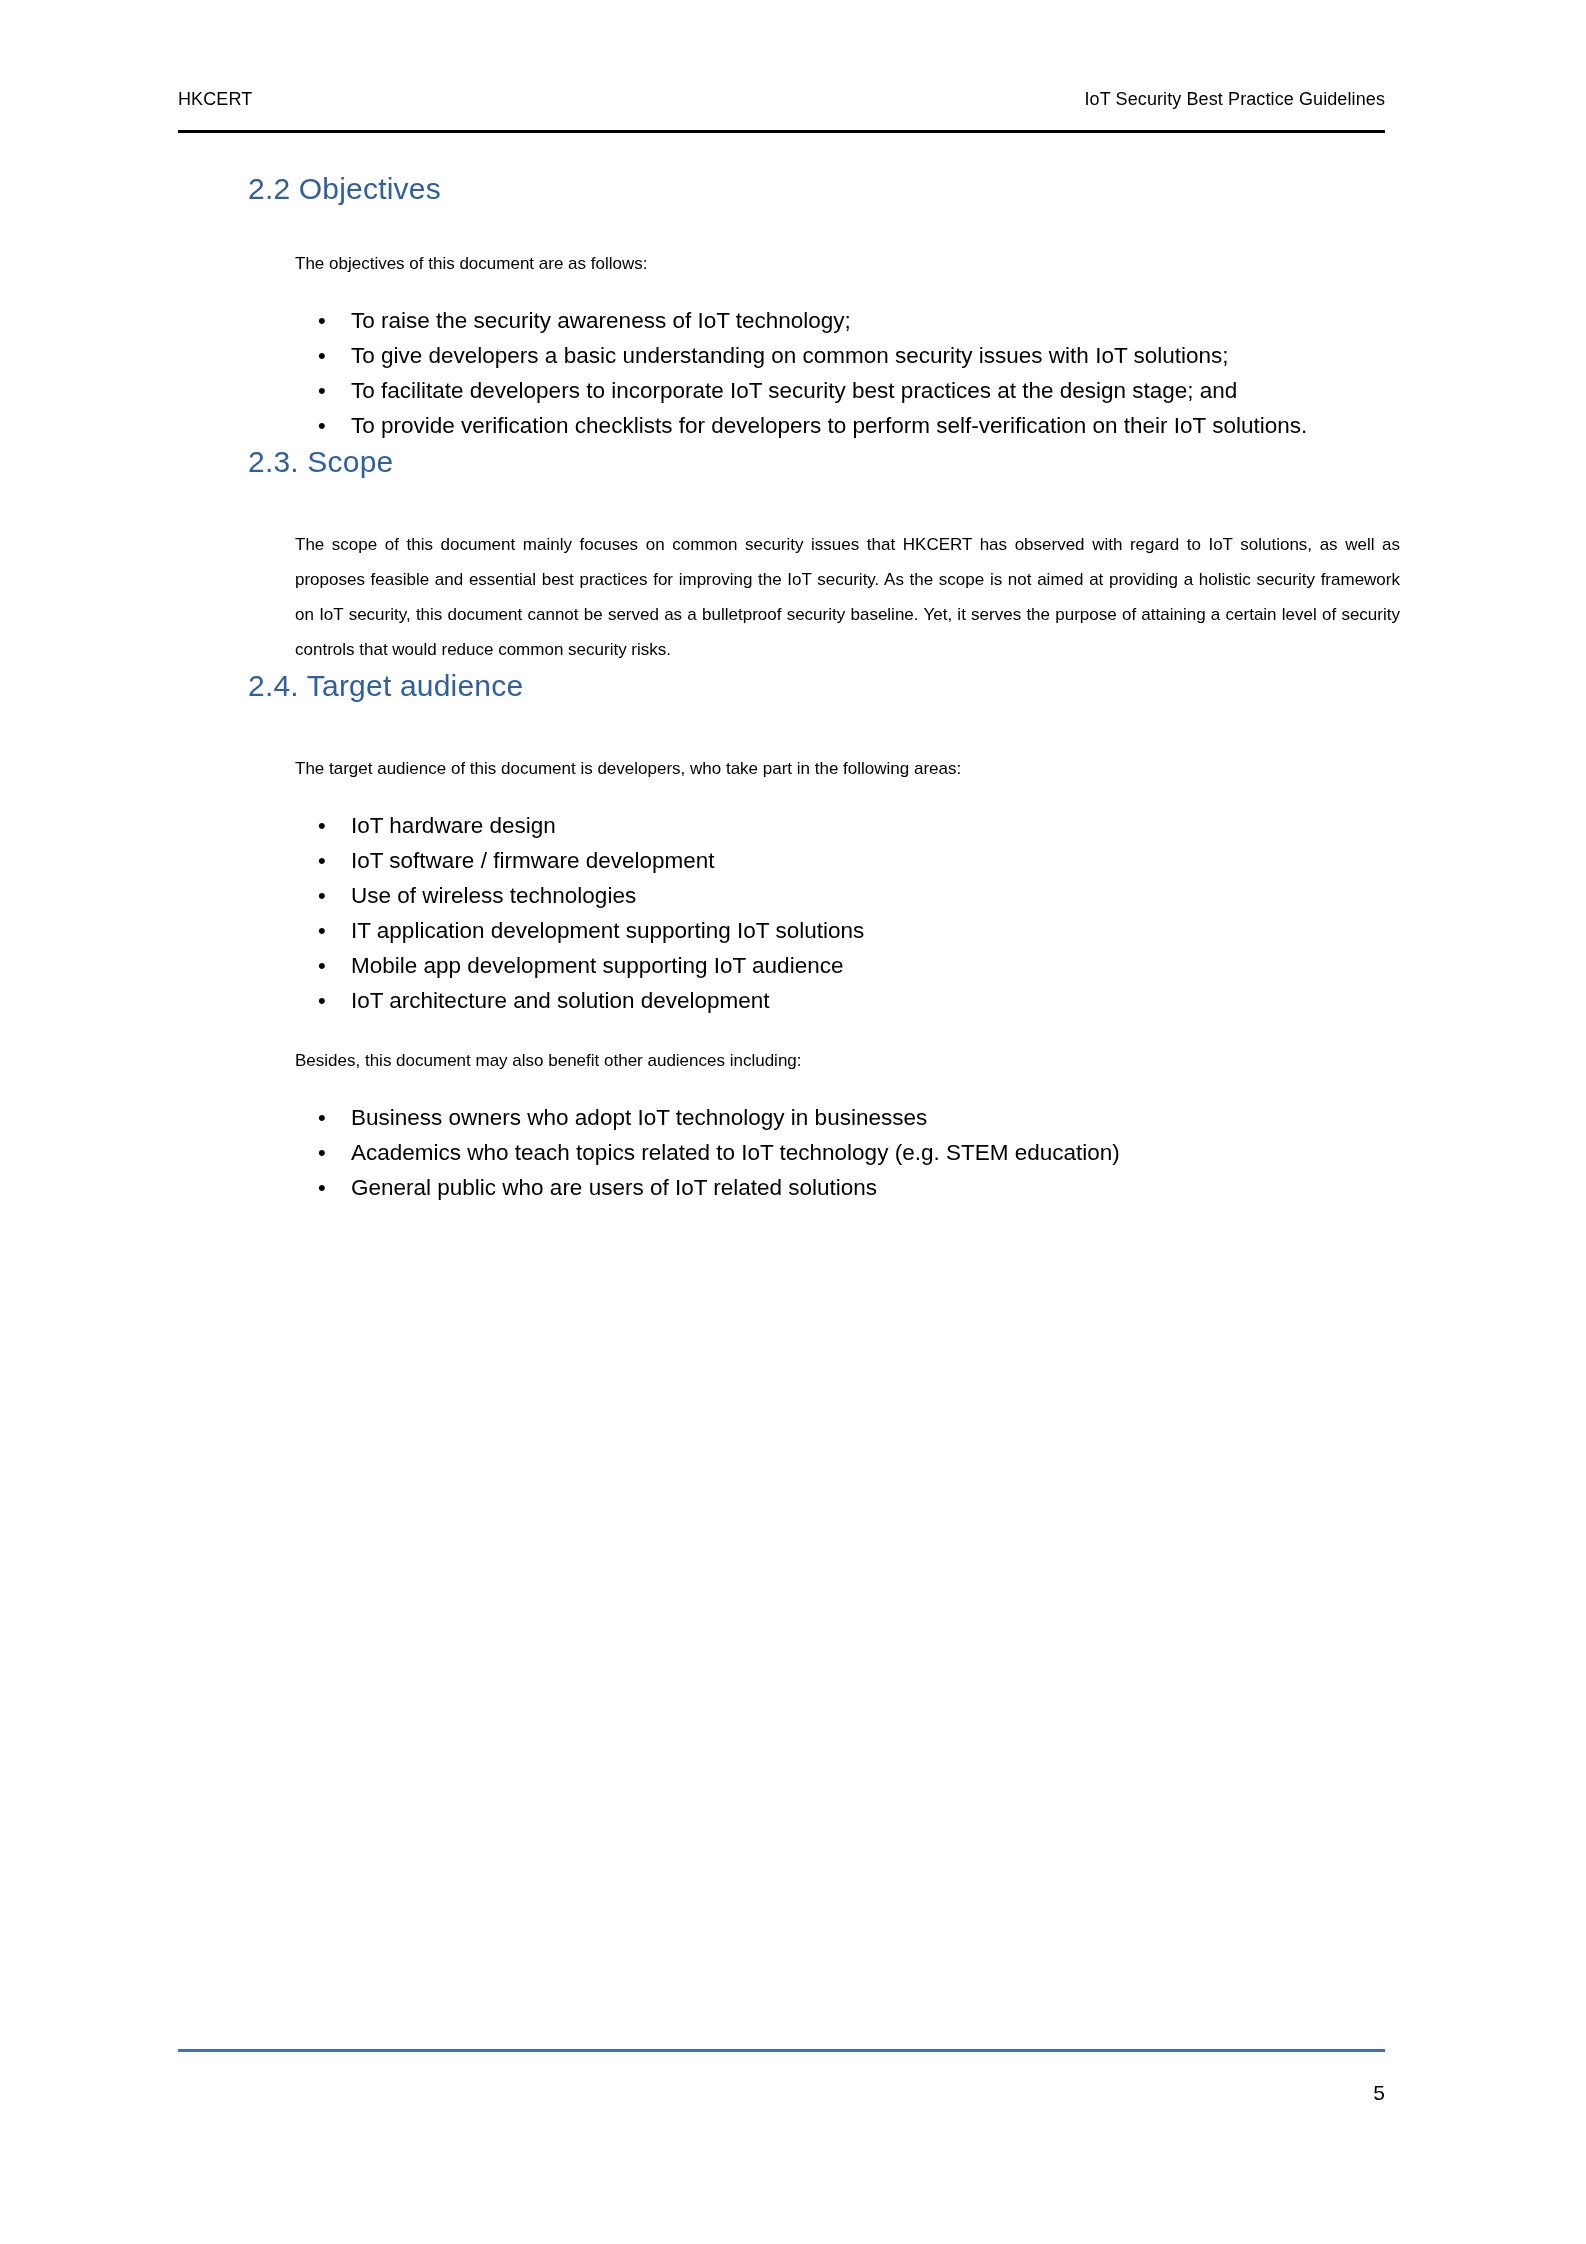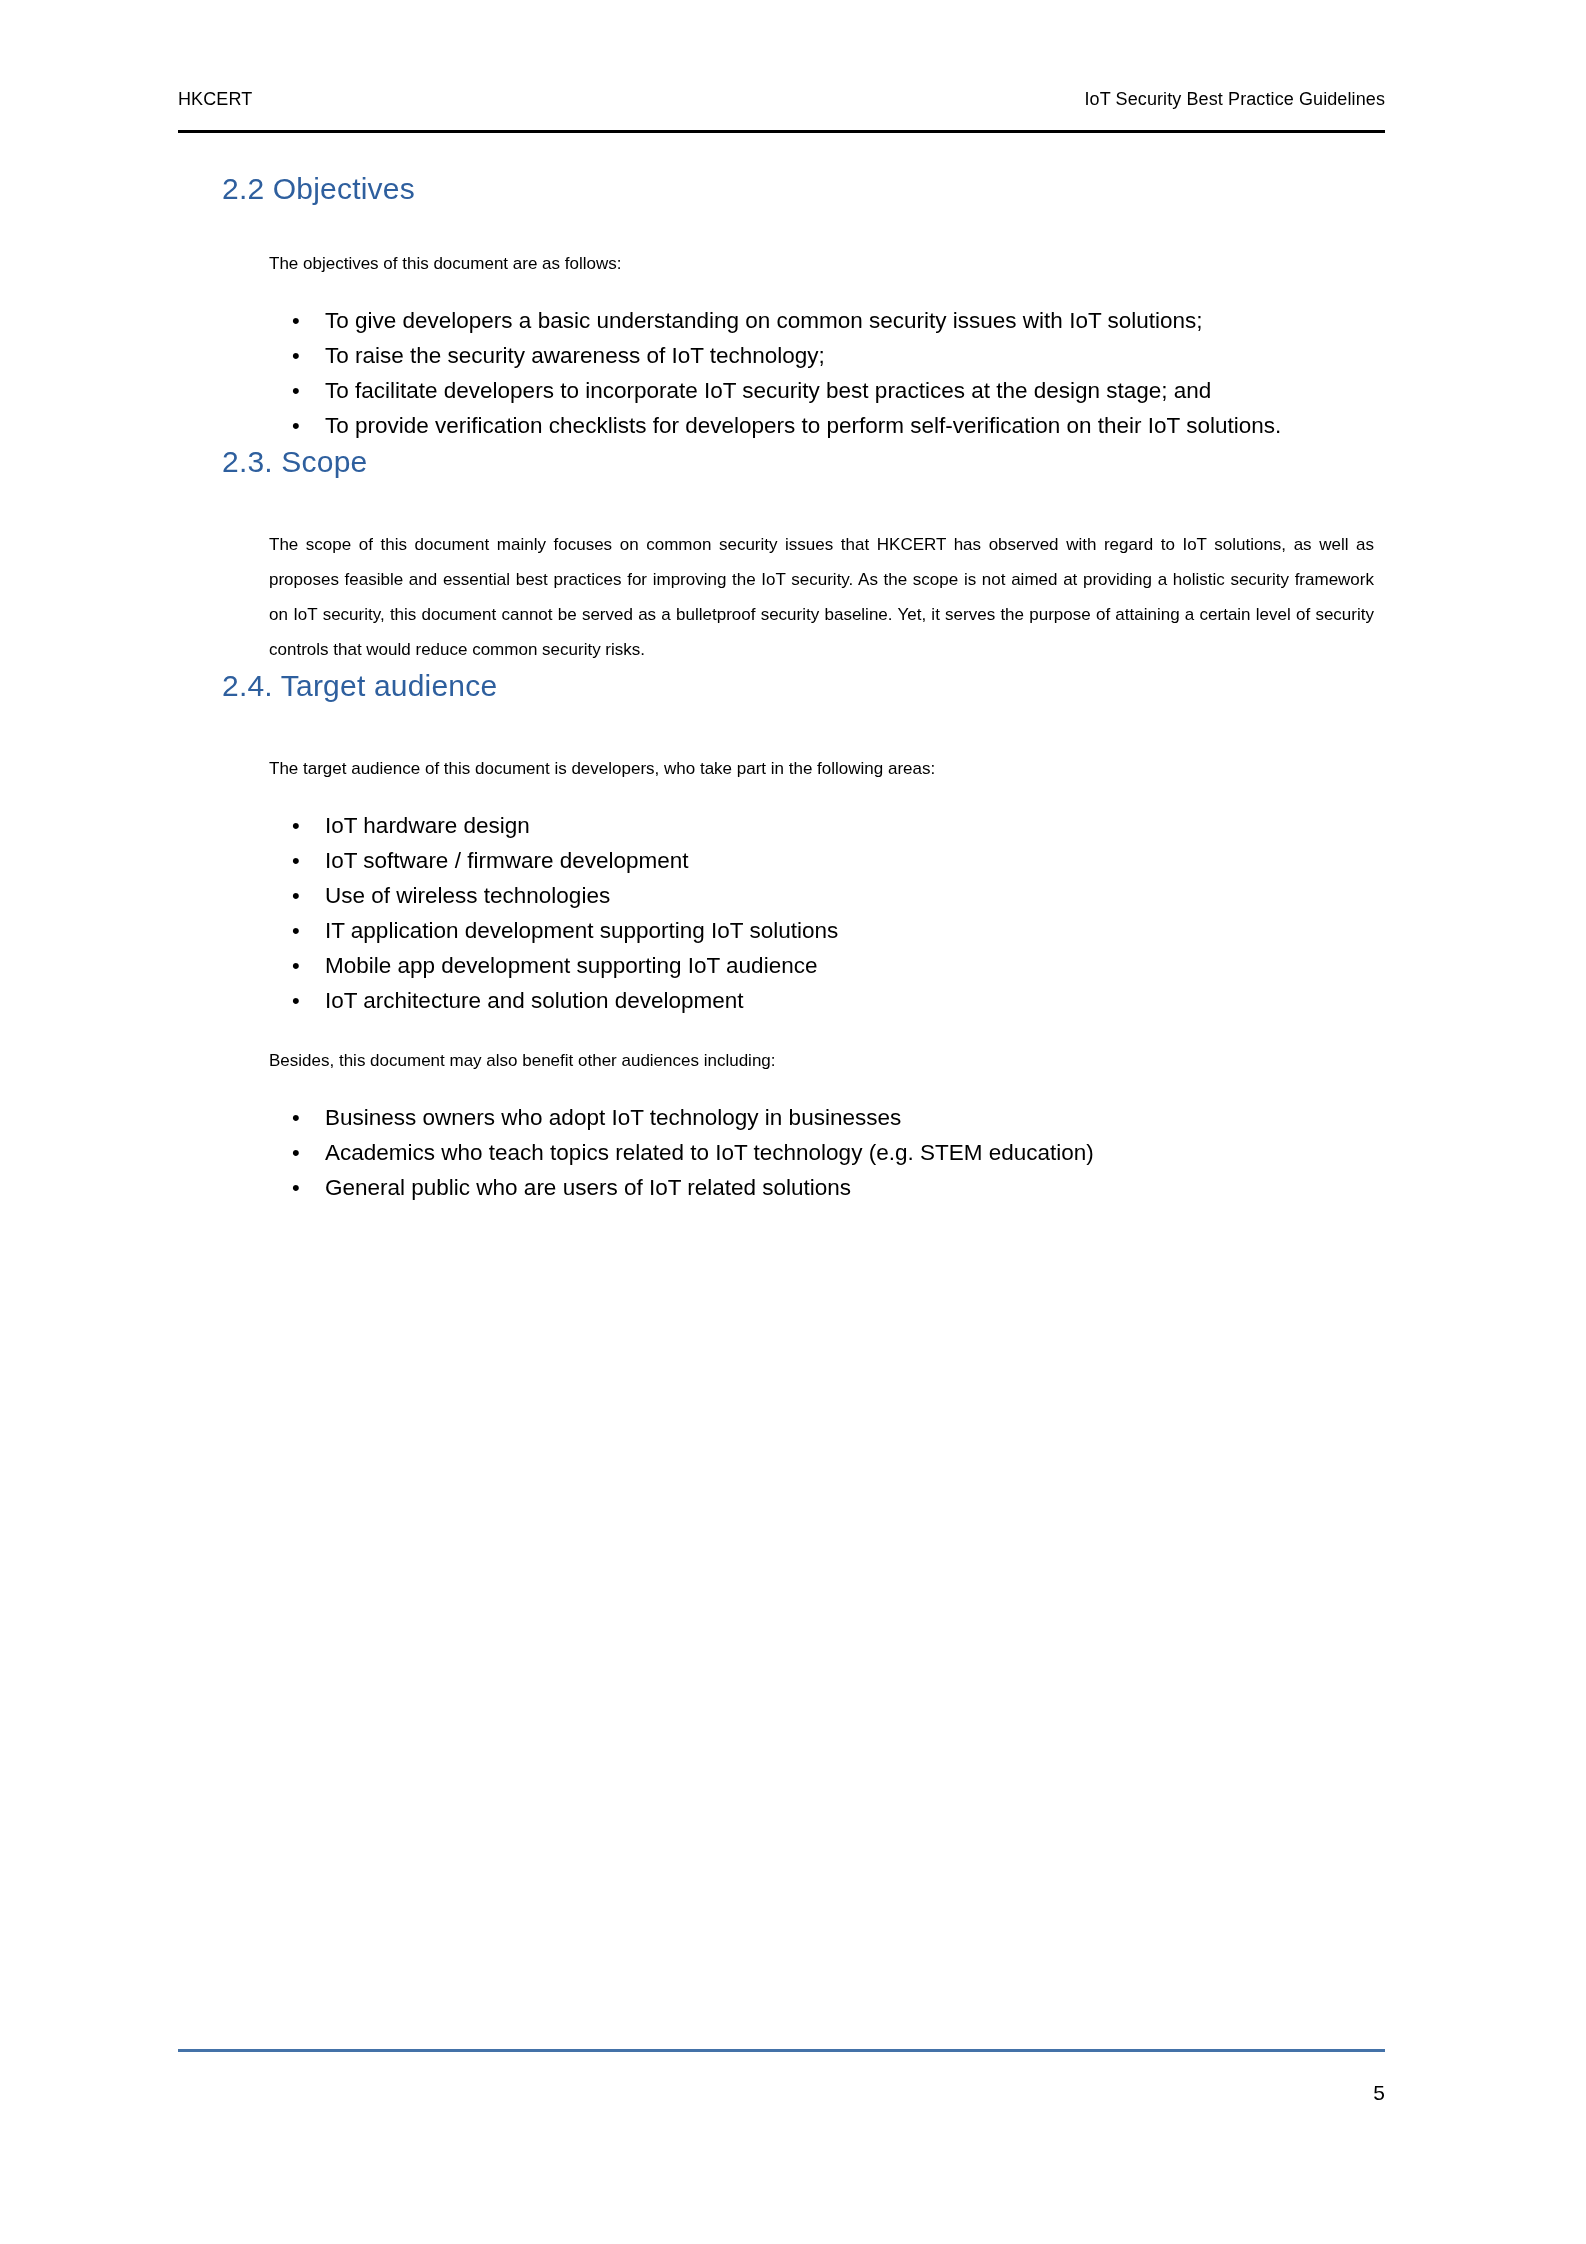--- a/index.html
+++ b/index.html
@@ -38,21 +38,21 @@
     font-size: 18px;
     line-height: 22px;
     color: #000000;
     letter-spacing: 0.1px;
     white-space: nowrap;
   }
 
   
   .content {
     position: absolute;
-    left: 162px;
+    left: 188px;
     top: 170px;
     width: 1212px;
   }
 
   
   h2.section-heading {
     margin: 0;
     padding: 0;
     color: #2E5F9E;
     font-weight: 400;
@@ -158,25 +158,25 @@
 
   <div class="content">
 
     <h2 class="section-heading h-objectives">2.2 Objectives</h2>
 
     <p class="body-text lead-objectives">The objectives of this document are as follows:</p>
 
     <ul class="bullets list-objectives">
       <li>
         <span class="bullet-dot"></span>
+        <span>To raise the security awareness of IoT technology;</span>
+      </li>
+      <li>
+        <span class="bullet-dot"></span>
         <span>To give developers a basic understanding on common security issues with IoT solutions;</span>
-      </li>
-      <li>
-        <span class="bullet-dot"></span>
-        <span>To raise the security awareness of IoT technology;</span>
       </li>
       <li>
         <span class="bullet-dot"></span>
         <span>To facilitate developers to incorporate IoT security best practices at the design stage; and</span>
       </li>
       <li>
         <span class="bullet-dot"></span>
         <span>To provide verification checklists for developers to perform self-verification on their IoT solutions.</span>
       </li>
     </ul>

